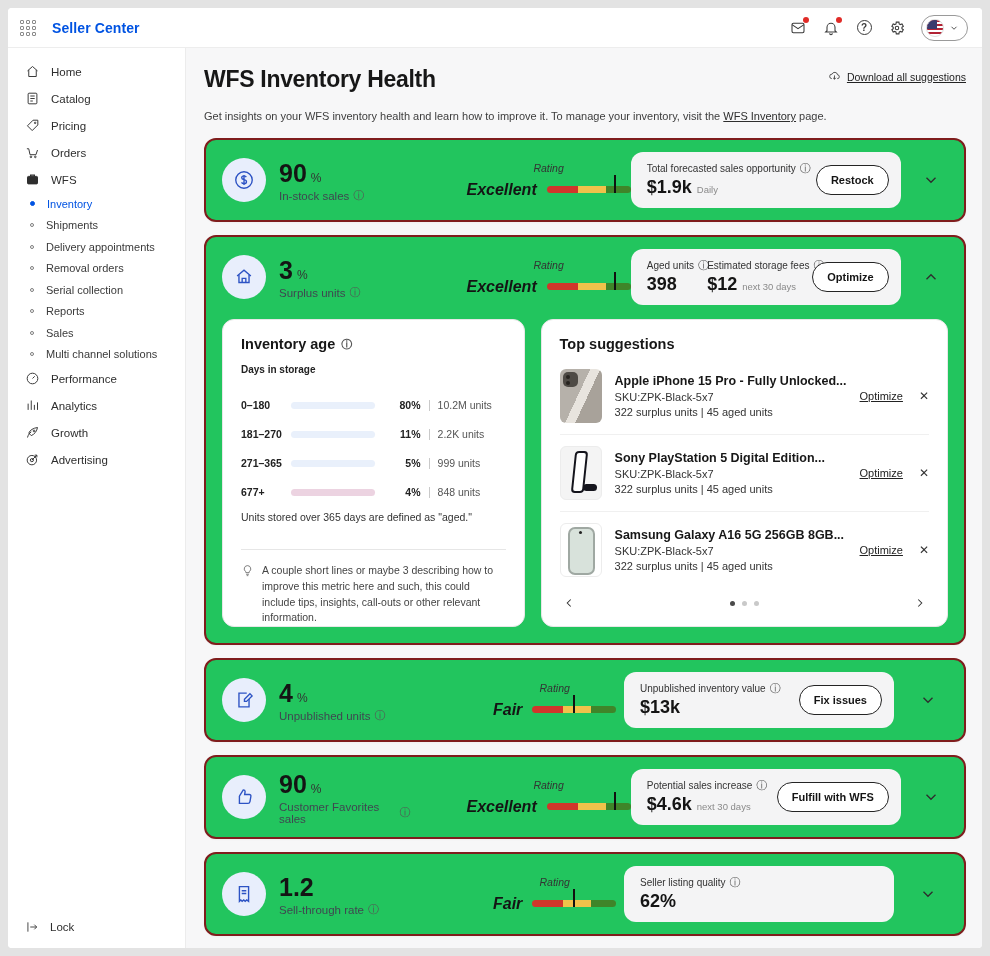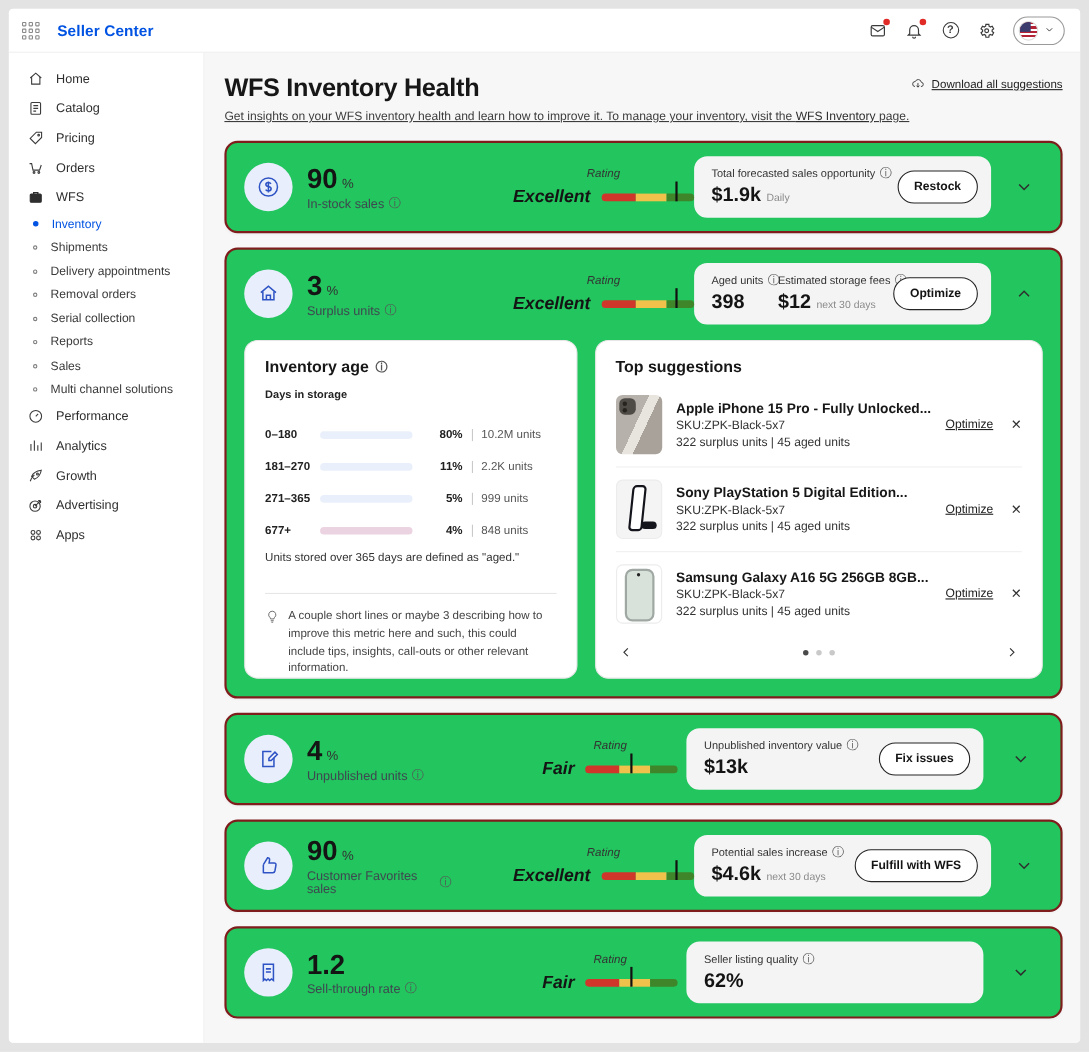--- a/index.html
+++ b/index.html
@@ -38,21 +38,21 @@
   .lock-item svg { width:14px; height:14px; stroke:#3c3c3c; fill:none; stroke-width:1.6; }
 
   .main { flex:1; background:#f7f7f8; padding:18px 16px 12px 18px; overflow:hidden; }
 
   
   .page-head { display:flex; justify-content:space-between; align-items:flex-start; }
   .page-title { font-size:23px; font-weight:bold; letter-spacing:-.3px; color:#171717; }
   .dl-link { display:flex; align-items:center; gap:6px; font-size:10.5px; color:#222; cursor:pointer; margin-top:4px; }
   .dl-link svg { width:13px; height:13px; stroke:#333; fill:none; stroke-width:1.5; }
   .dl-label { text-decoration:underline; }
-  .page-sub { font-size:11px; color:#3d3d3d; margin-top:7px;text-decoration:underline; }
+  .page-sub { font-size:11px; color:#3d3d3d; margin-top:17px; }
   .page-sub a { color:#2e2e2e; text-decoration:underline; cursor:pointer; }
 
   
   .cards { margin-top:16px; display:flex; flex-direction:column; gap:13px; }
   .card { background:#22c55e; border:2px solid #7f1d1d; border-radius:12px; box-shadow:0 1px 2px rgba(0,0,0,.03); }
   .card-head { height:80px; display:flex; align-items:center; padding:0 16px 0 16px; }
   .ic-circle { width:44px; height:44px; border-radius:50%; background:#e8eefc; display:flex; align-items:center; justify-content:center; flex:0 0 44px; }
   .ic-circle svg { width:22px; height:22px; stroke:#2d53c4; fill:none; stroke-width:1.5; }
   .metric { margin-left:13px; width:158px; }
   .metric-vrow { display:flex; align-items:baseline; gap:4px; }
@@ -279,31 +279,28 @@
         <span>Growth</span>
       </div>
       <div class="nav-item">
         <svg viewBox="0 0 24 24">
               <circle cx="11" cy="13" r="7.5"></circle>
               <circle cx="11" cy="13" r="2.5"></circle>
               <path d="M11 13l8-8M19 5h-3.5M19 5v3.5"></path>
             </svg>
         <span>Advertising</span>
       </div>
-      <div class="nav-item">
-        <svg viewBox="0 0 24 24">
-              <circle cx="8" cy="8" r="2.8"></circle>
-              <circle cx="16" cy="8" r="2.8"></circle>
-              <circle cx="8" cy="16" r="2.8"></circle>
-              <circle cx="16" cy="16" r="2.8"></circle>
-            </svg>
-        <span>Apps</span>
-      </div>
 
       <div class="sidebar-spacer"></div>
+      <div class="lock-item">
+        <svg viewBox="0 0 24 24">
+              <path d="M5 4v16M9 12h11M16 8l4 4-4 4"></path>
+            </svg>
+        <span>Lock</span>
+      </div>
     </div>
 
     <div class="main">
       <div class="page-head">
         <div>
           <div class="page-title">WFS Inventory Health</div>
           <div class="page-sub"><span>Get insights on your WFS inventory health and learn how to improve it. To manage your inventory, visit the </span><a>WFS Inventory</a><span> page.</span></div>
         </div>
         <div class="dl-link">
           <svg viewBox="0 0 24 24">

